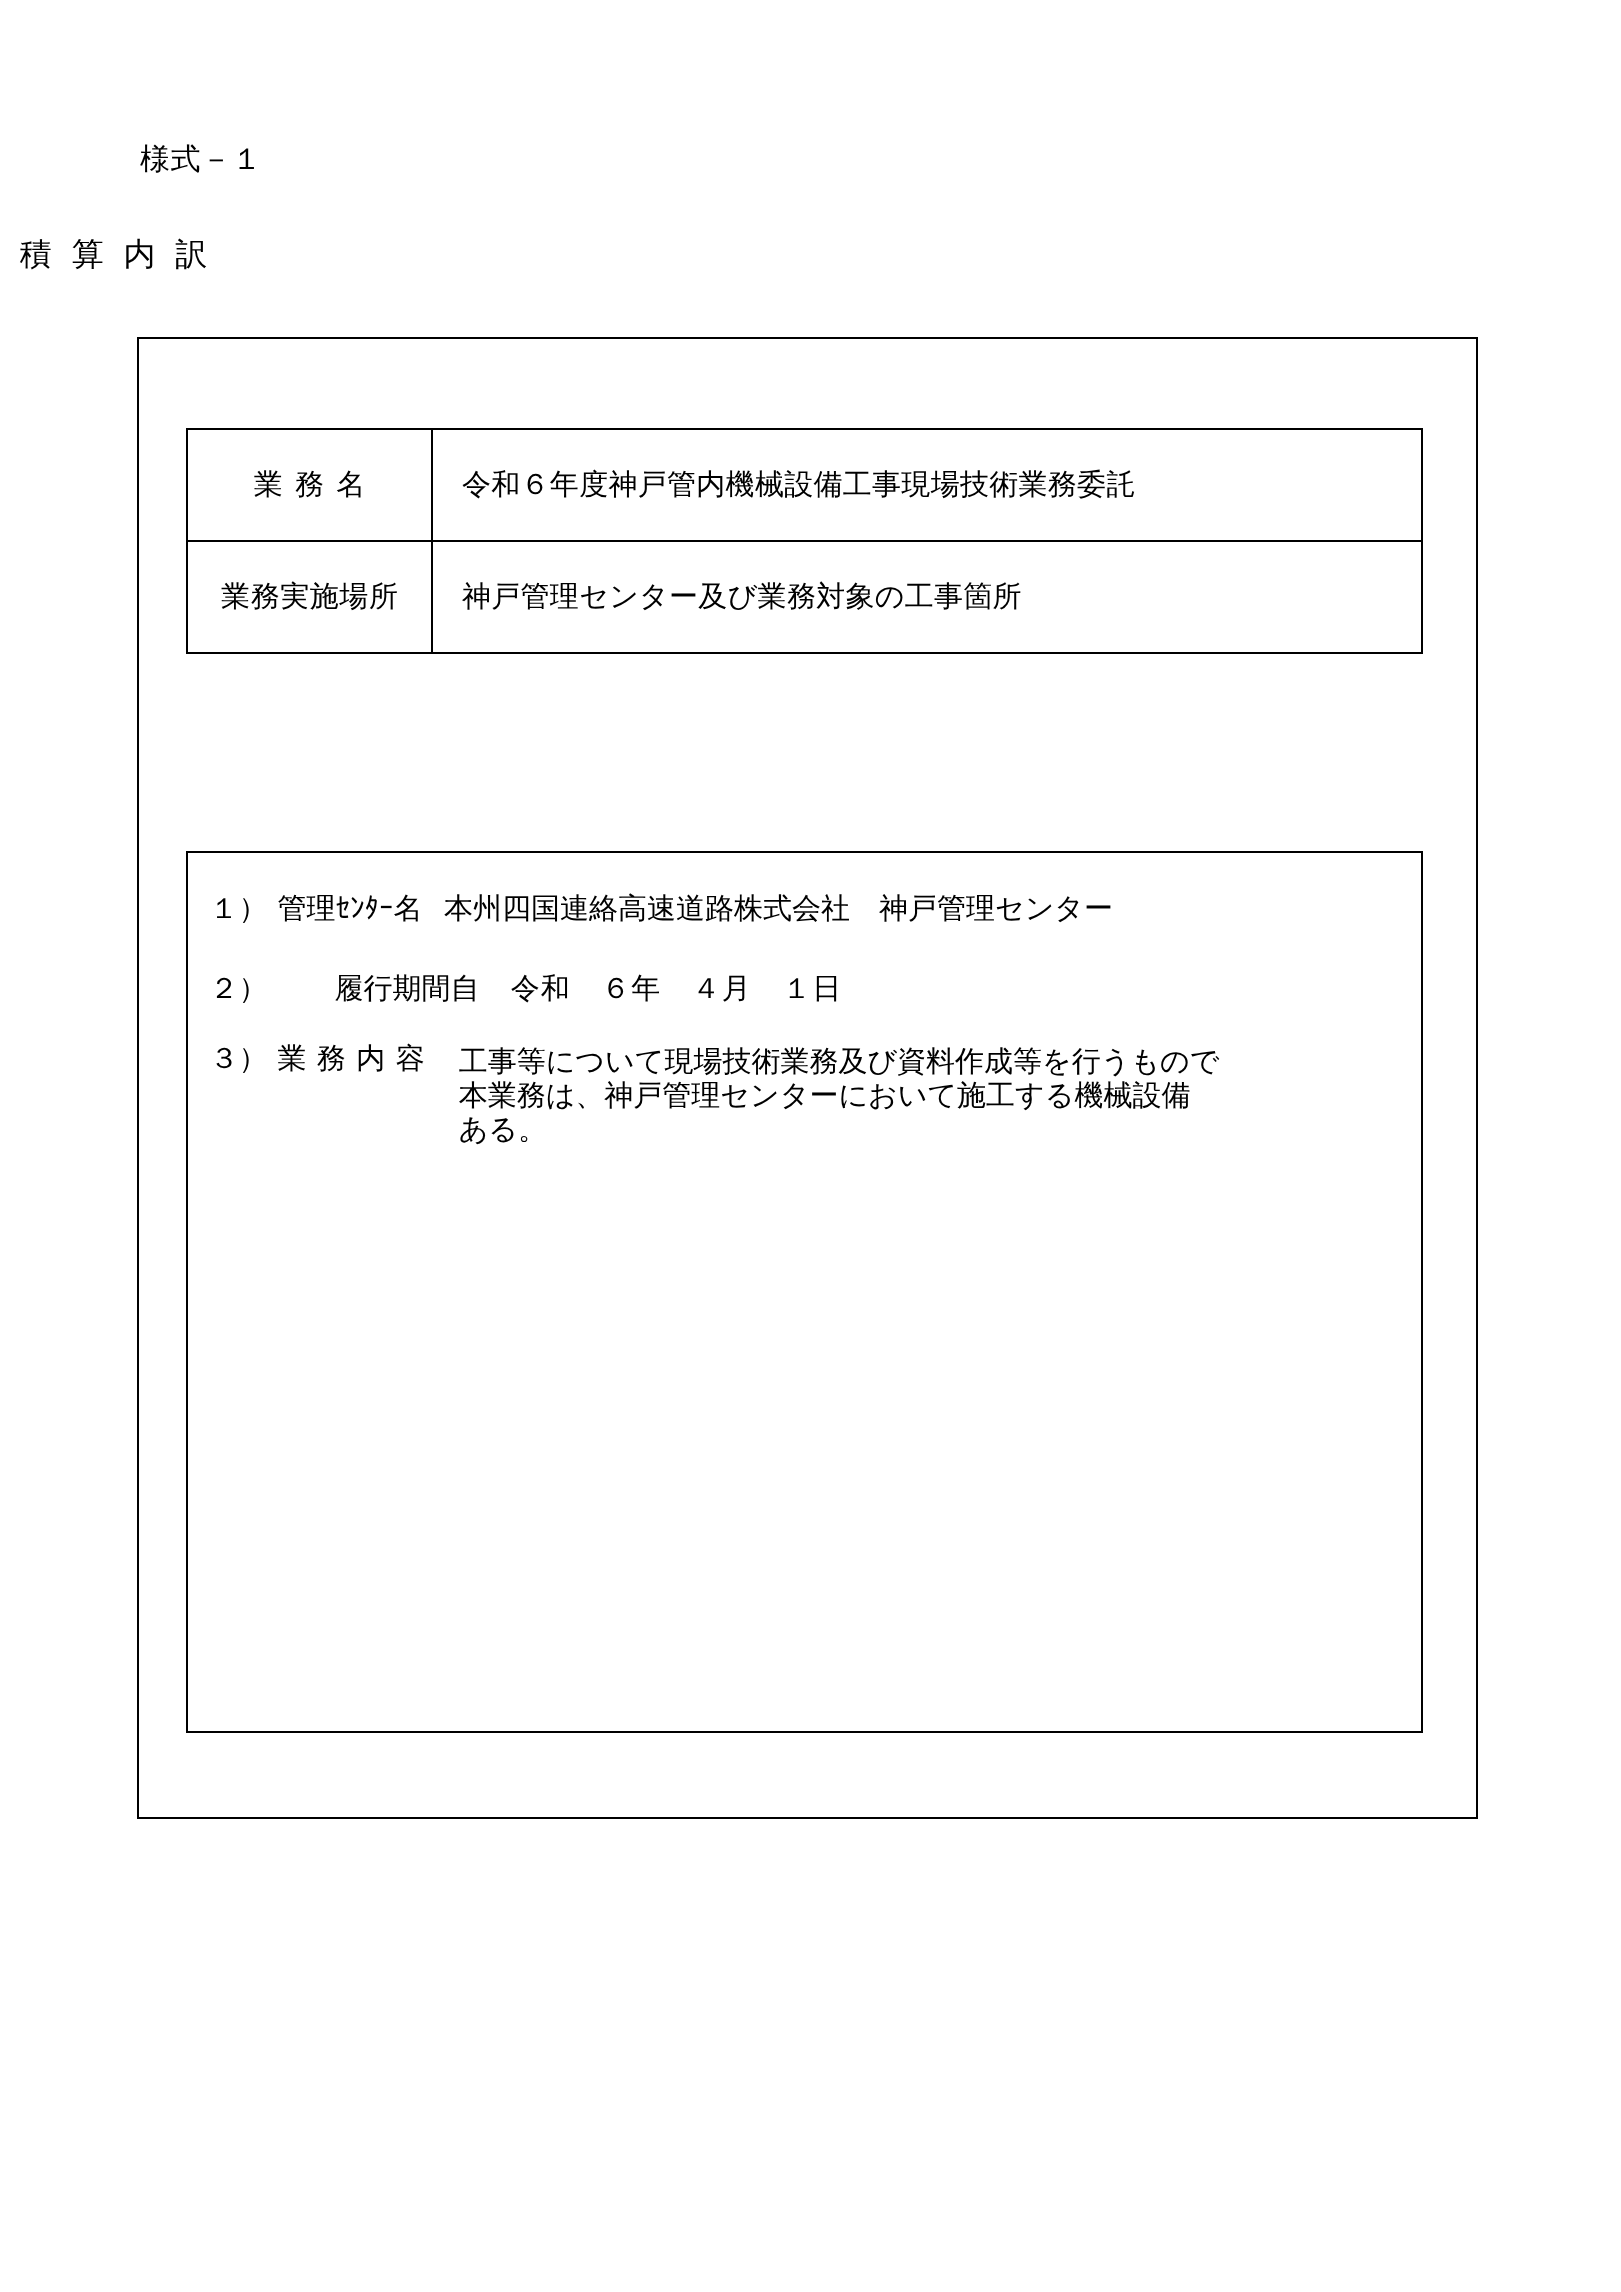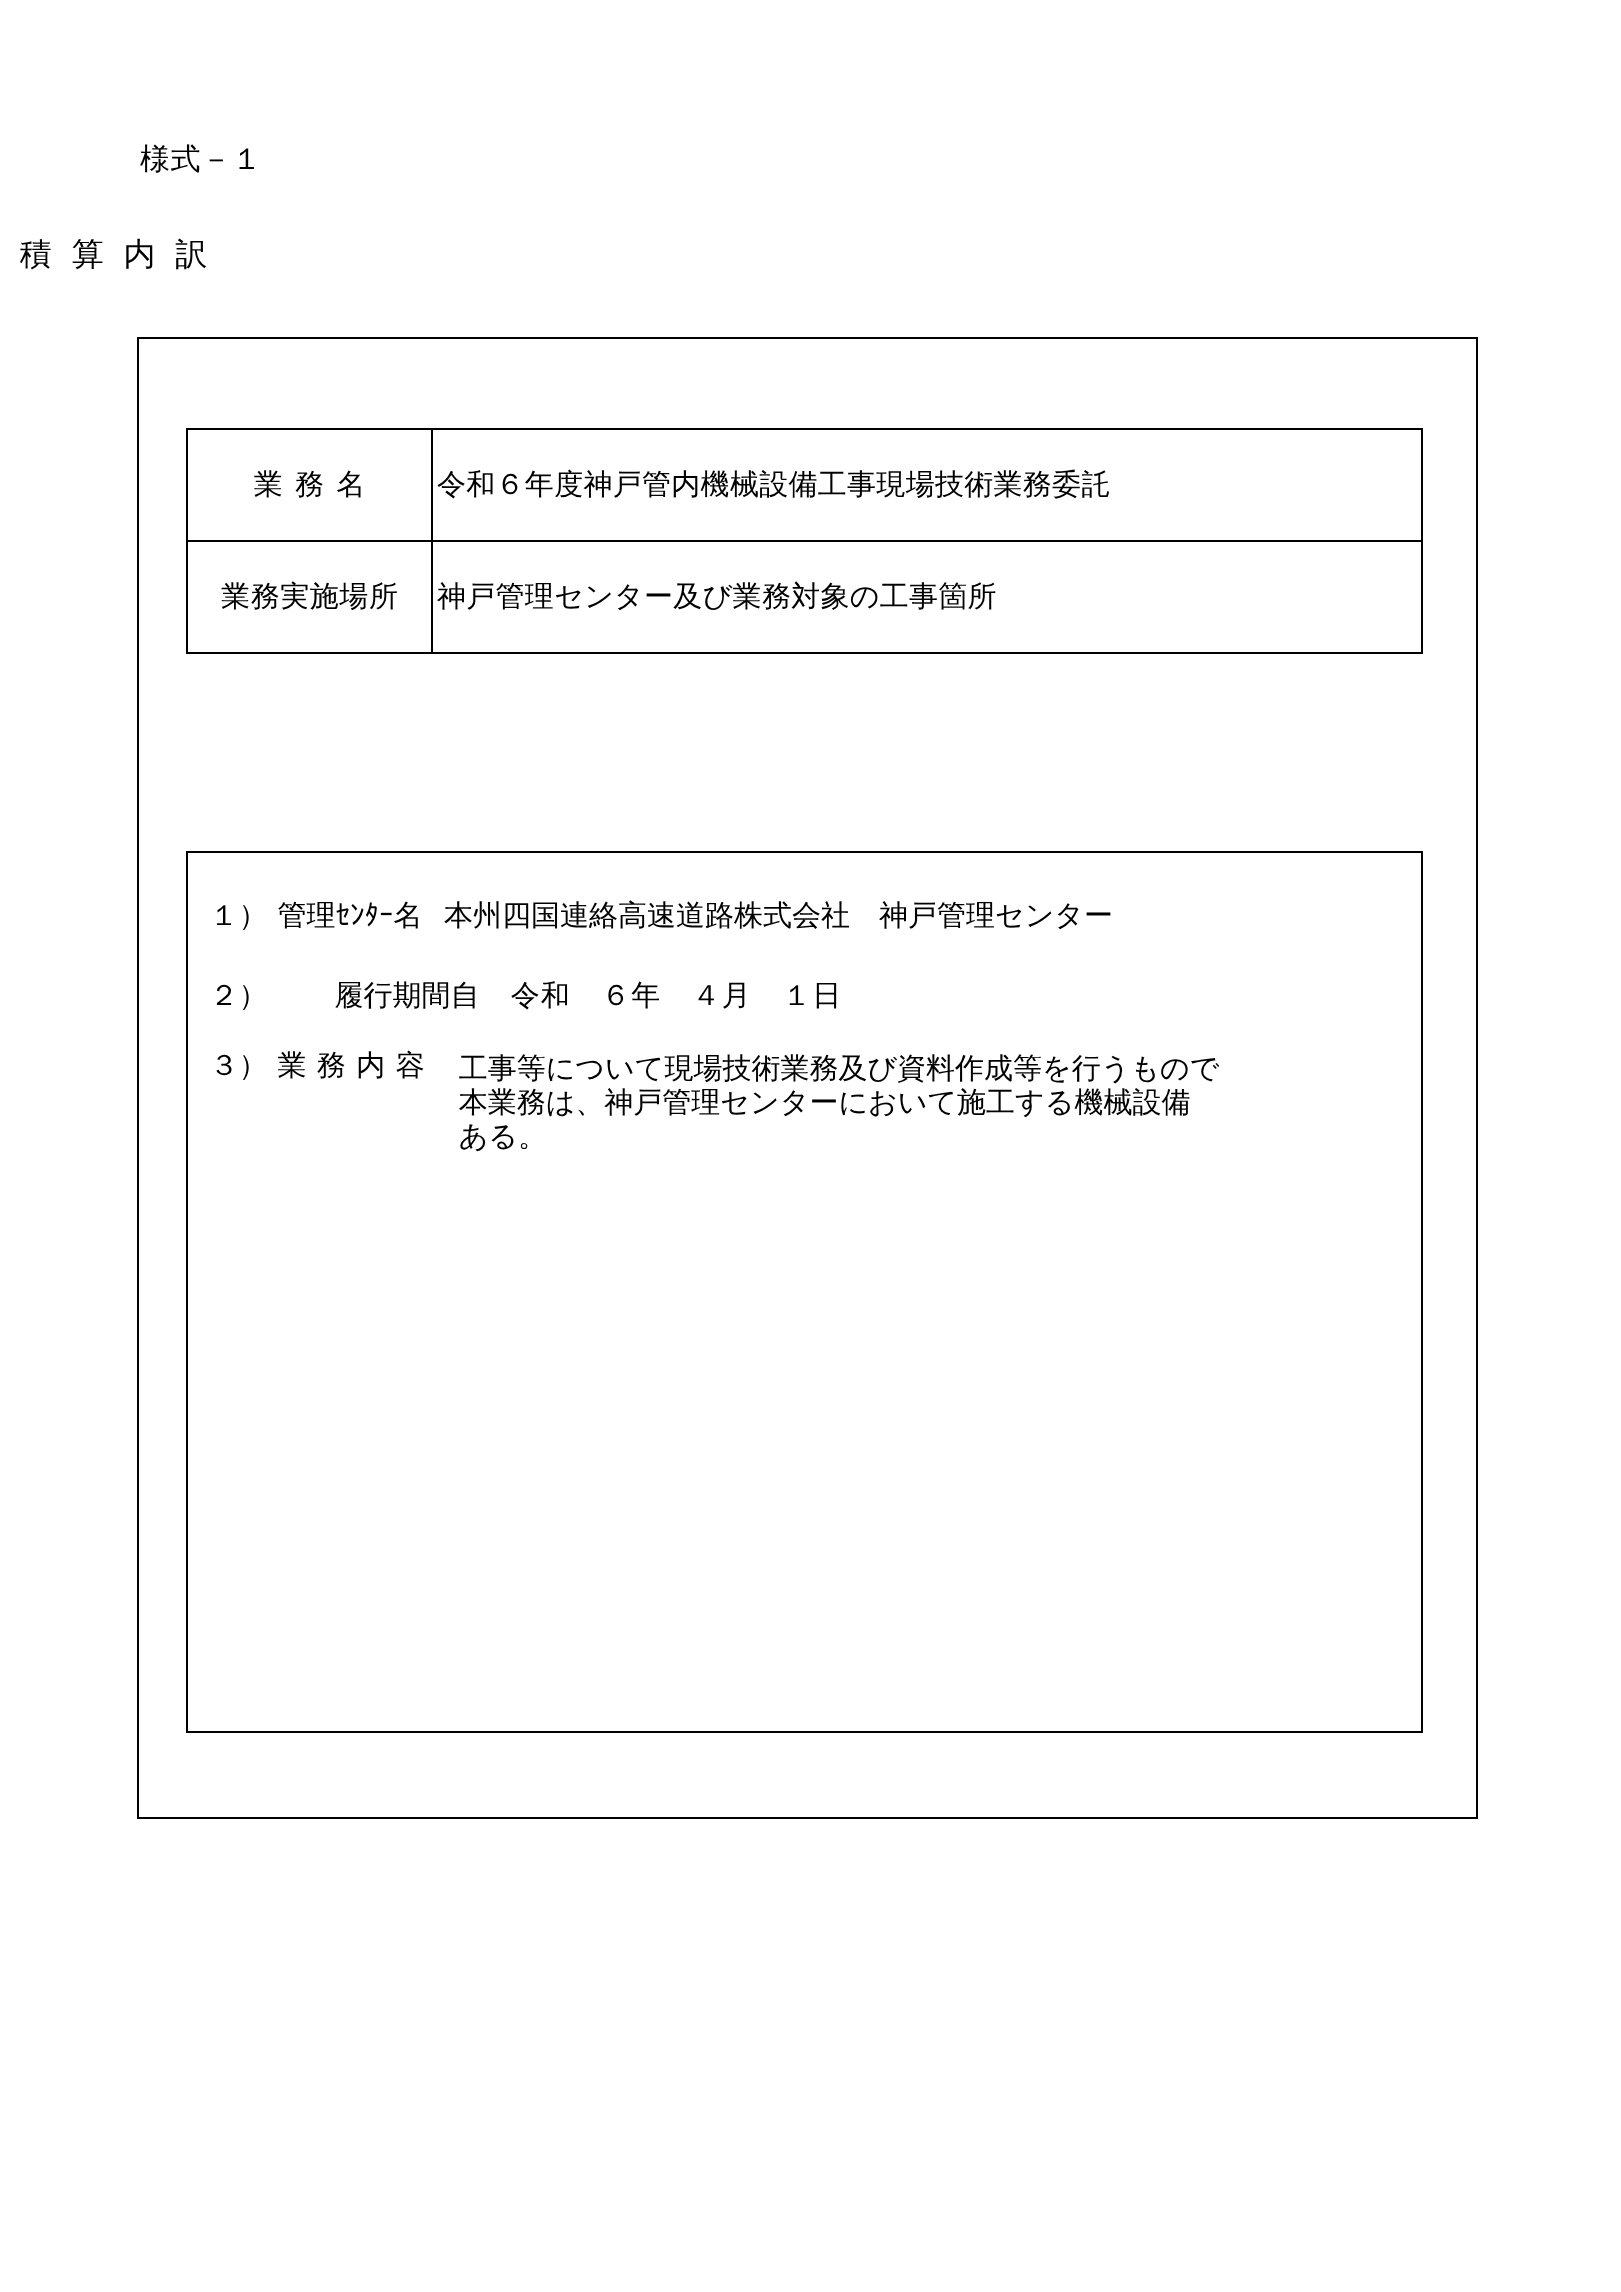--- a/index.html
+++ b/index.html
@@ -85,41 +85,41 @@
     letter-spacing: 0.42em;
     text-indent: 0.42em;
     white-space: nowrap;
   }
   .info-table td.label.tight {
     letter-spacing: 0.02em;
     text-indent: 0.02em;
     border-radius: 32px;
   }
   .info-table td.value {
-    padding-left: 4px;
+    padding-left: 29px;
     letter-spacing: 0.01em;
     white-space: nowrap;
   }
 
   
   .content-box {
     position: absolute;
     left: 186px;
     top: 851px;
     width: 1237px;
     height: 882px;
     border: 2.9px solid #000000;
     box-sizing: border-box;
     background: #ffffff;
   }
 
   .content-list {
     position: absolute;
     left: 21.6px;
-    top: 30px;
+    top: 23px;
     right: 9.8px;
     font-size: 29px;
   }
 
   .c-row {
     display: block;
     white-space: nowrap;
     line-height: 1.0;
   }
 

